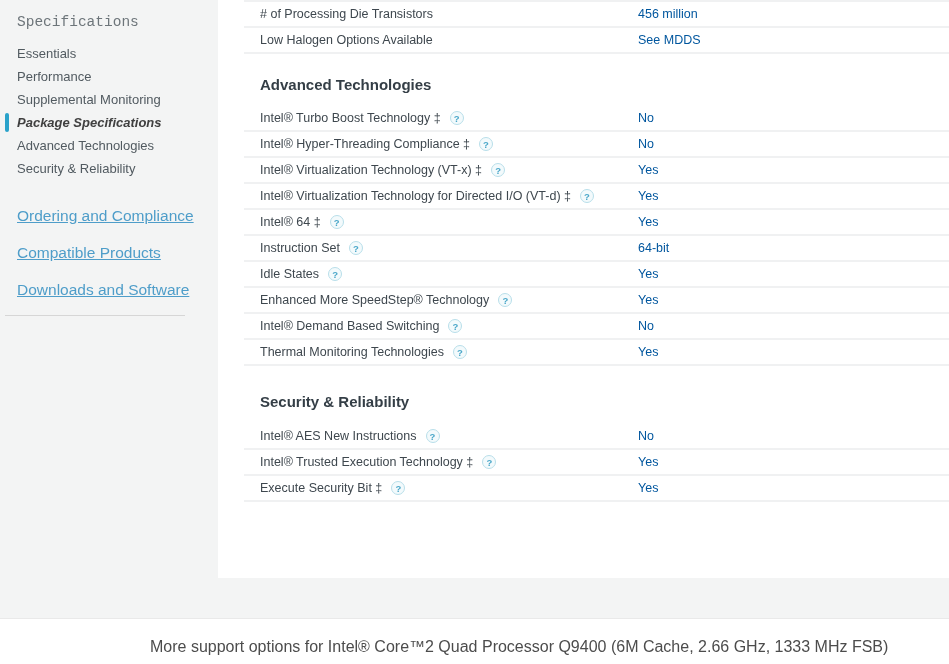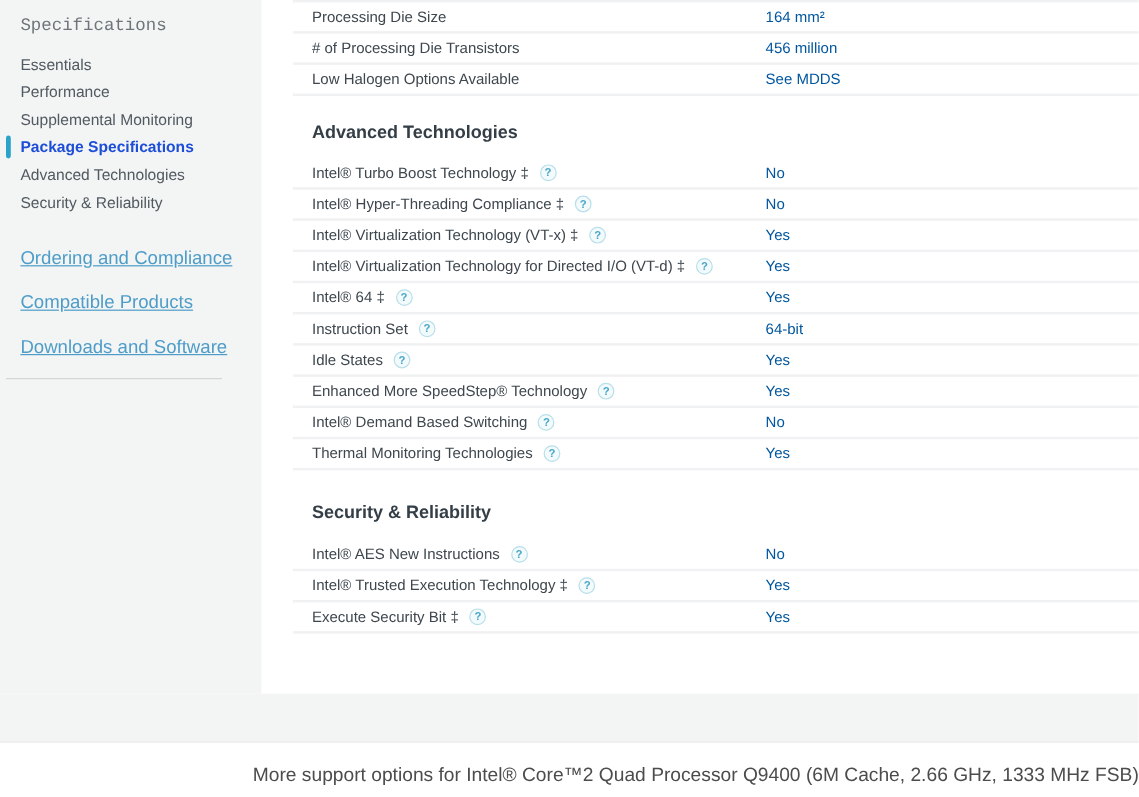--- a/index.html
+++ b/index.html
@@ -4,41 +4,41 @@
 <style>
   * { margin:0; padding:0; box-sizing:border-box; }
   html,body { background:#fff; }
   body { font-family:"Liberation Sans", sans-serif; }
   .page { position:relative; width:949px; height:664px; overflow:hidden; background:#fff; }
 
   
   .sidebar { position:absolute; left:0; top:0; width:218px; height:578px; background:#f3f4f4; }
   .sb-heading { display:block; padding:14px 0 0 17px; height:42px; font-size:14.5px; color:#6d757a; cursor:pointer;font-family:Liberation Mono, monospace; }
   .sb-item { position:relative; display:flex; align-items:center; height:23px; padding-left:17px; font-size:13px; color:#515a60; cursor:pointer; }
-  .sb-item.active { color:#1d4ed8; font-weight:bold; }
+  .sb-item.active { color:#404040; font-weight:bold;font-style:italic; }
   .active-bar { position:absolute; left:5px; top:2px; width:4px; height:19px; border-radius:2px; background:#2aa2ca; }
   .sb-link { display:flex; align-items:flex-end; height:37px; padding-left:17px; font-size:15.5px; color:#4e9dc9; cursor:pointer;text-decoration:underline; }
   .sb-links { margin-top:8px; }
   .sb-divider { margin:16px 0 0 5px; width:180px; border-top:1px solid #d6d6d6; }
 
   
   .content { position:absolute; left:218px; top:0; width:731px; height:578px; background:#fff; }
   .spec-table { margin-left:26px; border-top:2px solid #f0f1f2; }
   .row { position:relative; display:flex; align-items:center; height:26px; border-bottom:2px solid #f0f1f2; }
   .lbl { padding-left:16px; font-size:12.5px; color:#3e474e; }
   .help { display:inline-flex; align-items:center; justify-content:center; margin-left:9px; width:14px; height:14px; border:1px solid #b8dfea; border-radius:50%; background:#f3fafc; color:#4aa7c9; font-size:9.5px; font-weight:bold; cursor:pointer; }
   .val { position:absolute; left:394px; font-size:12.5px; color:#00569e; }
   .val.link { cursor:pointer; }
   .sec-header { height:52px; padding:22px 0 0 16px; font-size:15px; font-weight:bold; color:#343e46; }
   .sec-header.tall { height:58px; padding-top:27px; }
 
   
   .band { position:absolute; left:0; top:578px; width:949px; height:41px; background:#f3f4f4; border-bottom:1px solid #e9e9e9; }
   .support { position:absolute; left:0; top:619px; width:949px; height:45px; background:#fff; }
-  .support-text { padding:19px 0 0 150px; text-align:right; font-size:16px; color:#4c4c4c; }
+  .support-text { padding:19px 0 0 150px; text-align:left; font-size:16px; color:#4c4c4c; }
 </style>
 </head>
 <body>
 
 <div class="page">
 
   <nav class="sidebar">
     <a class="sb-heading">Specifications</a>
 
     <div class="sb-item">
@@ -66,24 +66,20 @@
       <a class="sb-link">Compatible Products</a>
       <a class="sb-link">Downloads and Software</a>
     </div>
 
     <div class="sb-divider"></div>
   </nav>
 
   <main class="content">
     <div class="spec-table">
 
-      <div class="row">
-        <span class="lbl">Processing Die Size</span>
-        <span class="val">164 mm²</span>
-      </div>
       <div class="row">
         <span class="lbl"># of Processing Die Transistors</span>
         <span class="val">456 million</span>
       </div>
       <div class="row">
         <span class="lbl">Low Halogen Options Available</span>
         <a class="val link">See MDDS</a>
       </div>
 
       <h2 class="sec-header">Advanced Technologies</h2>

